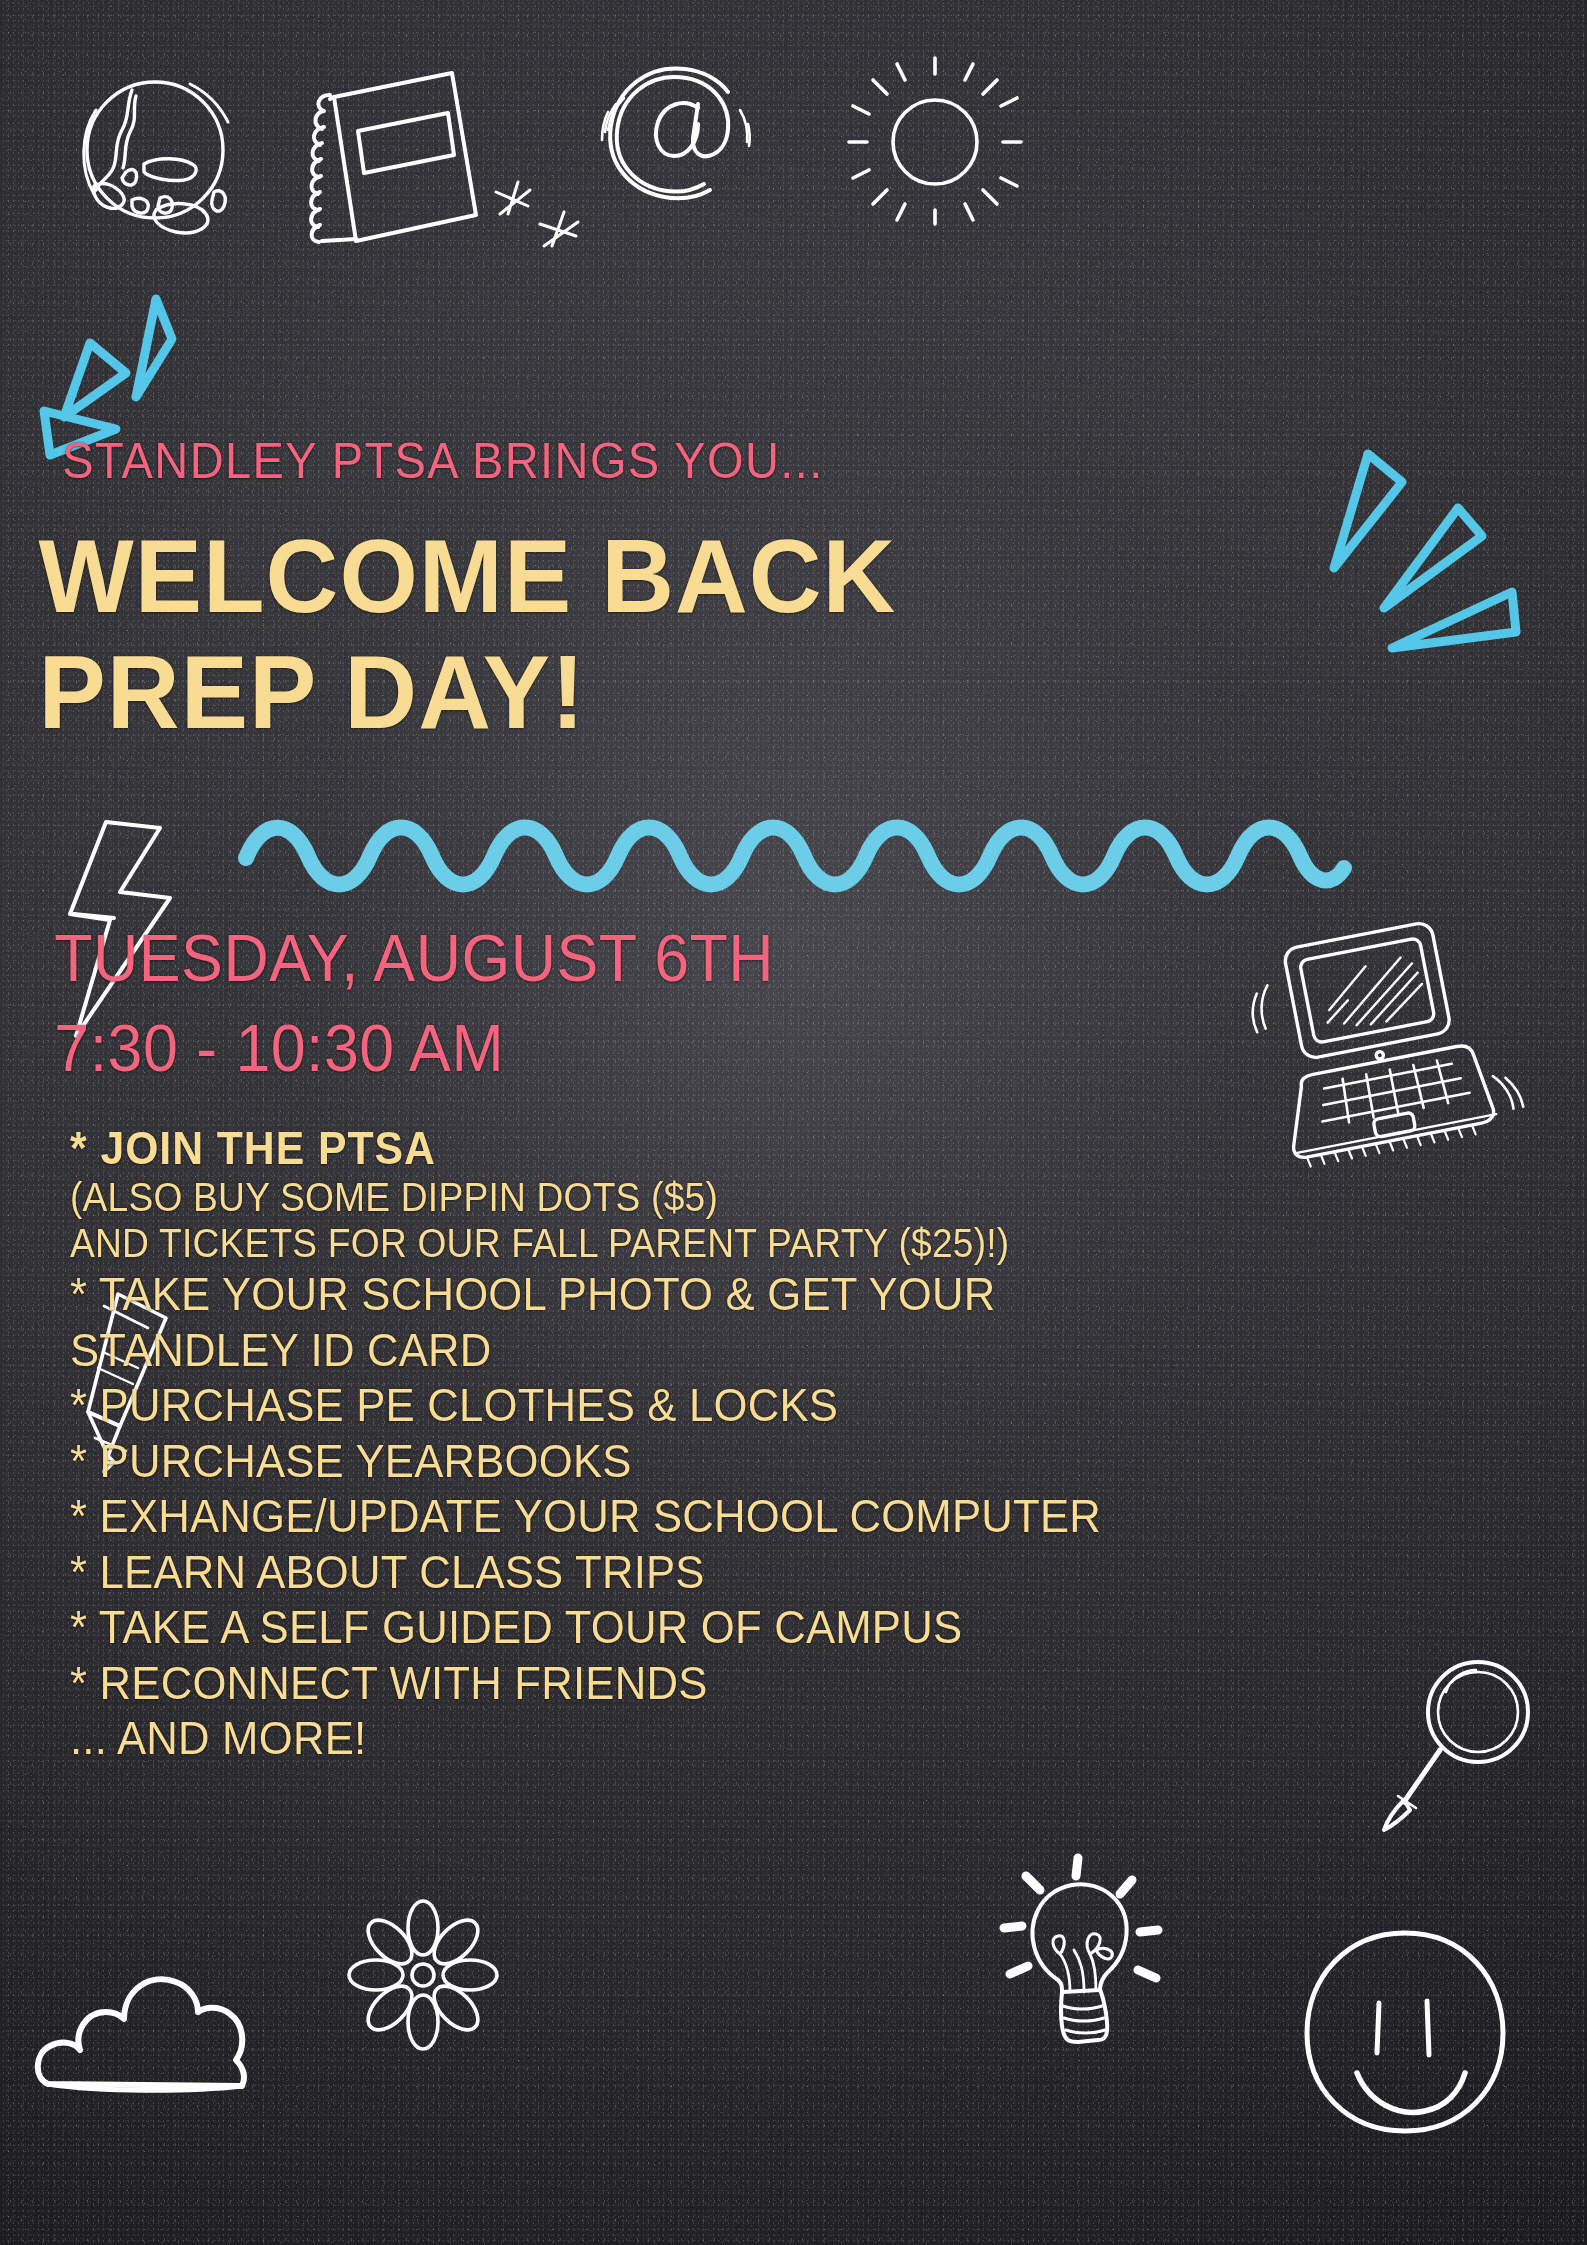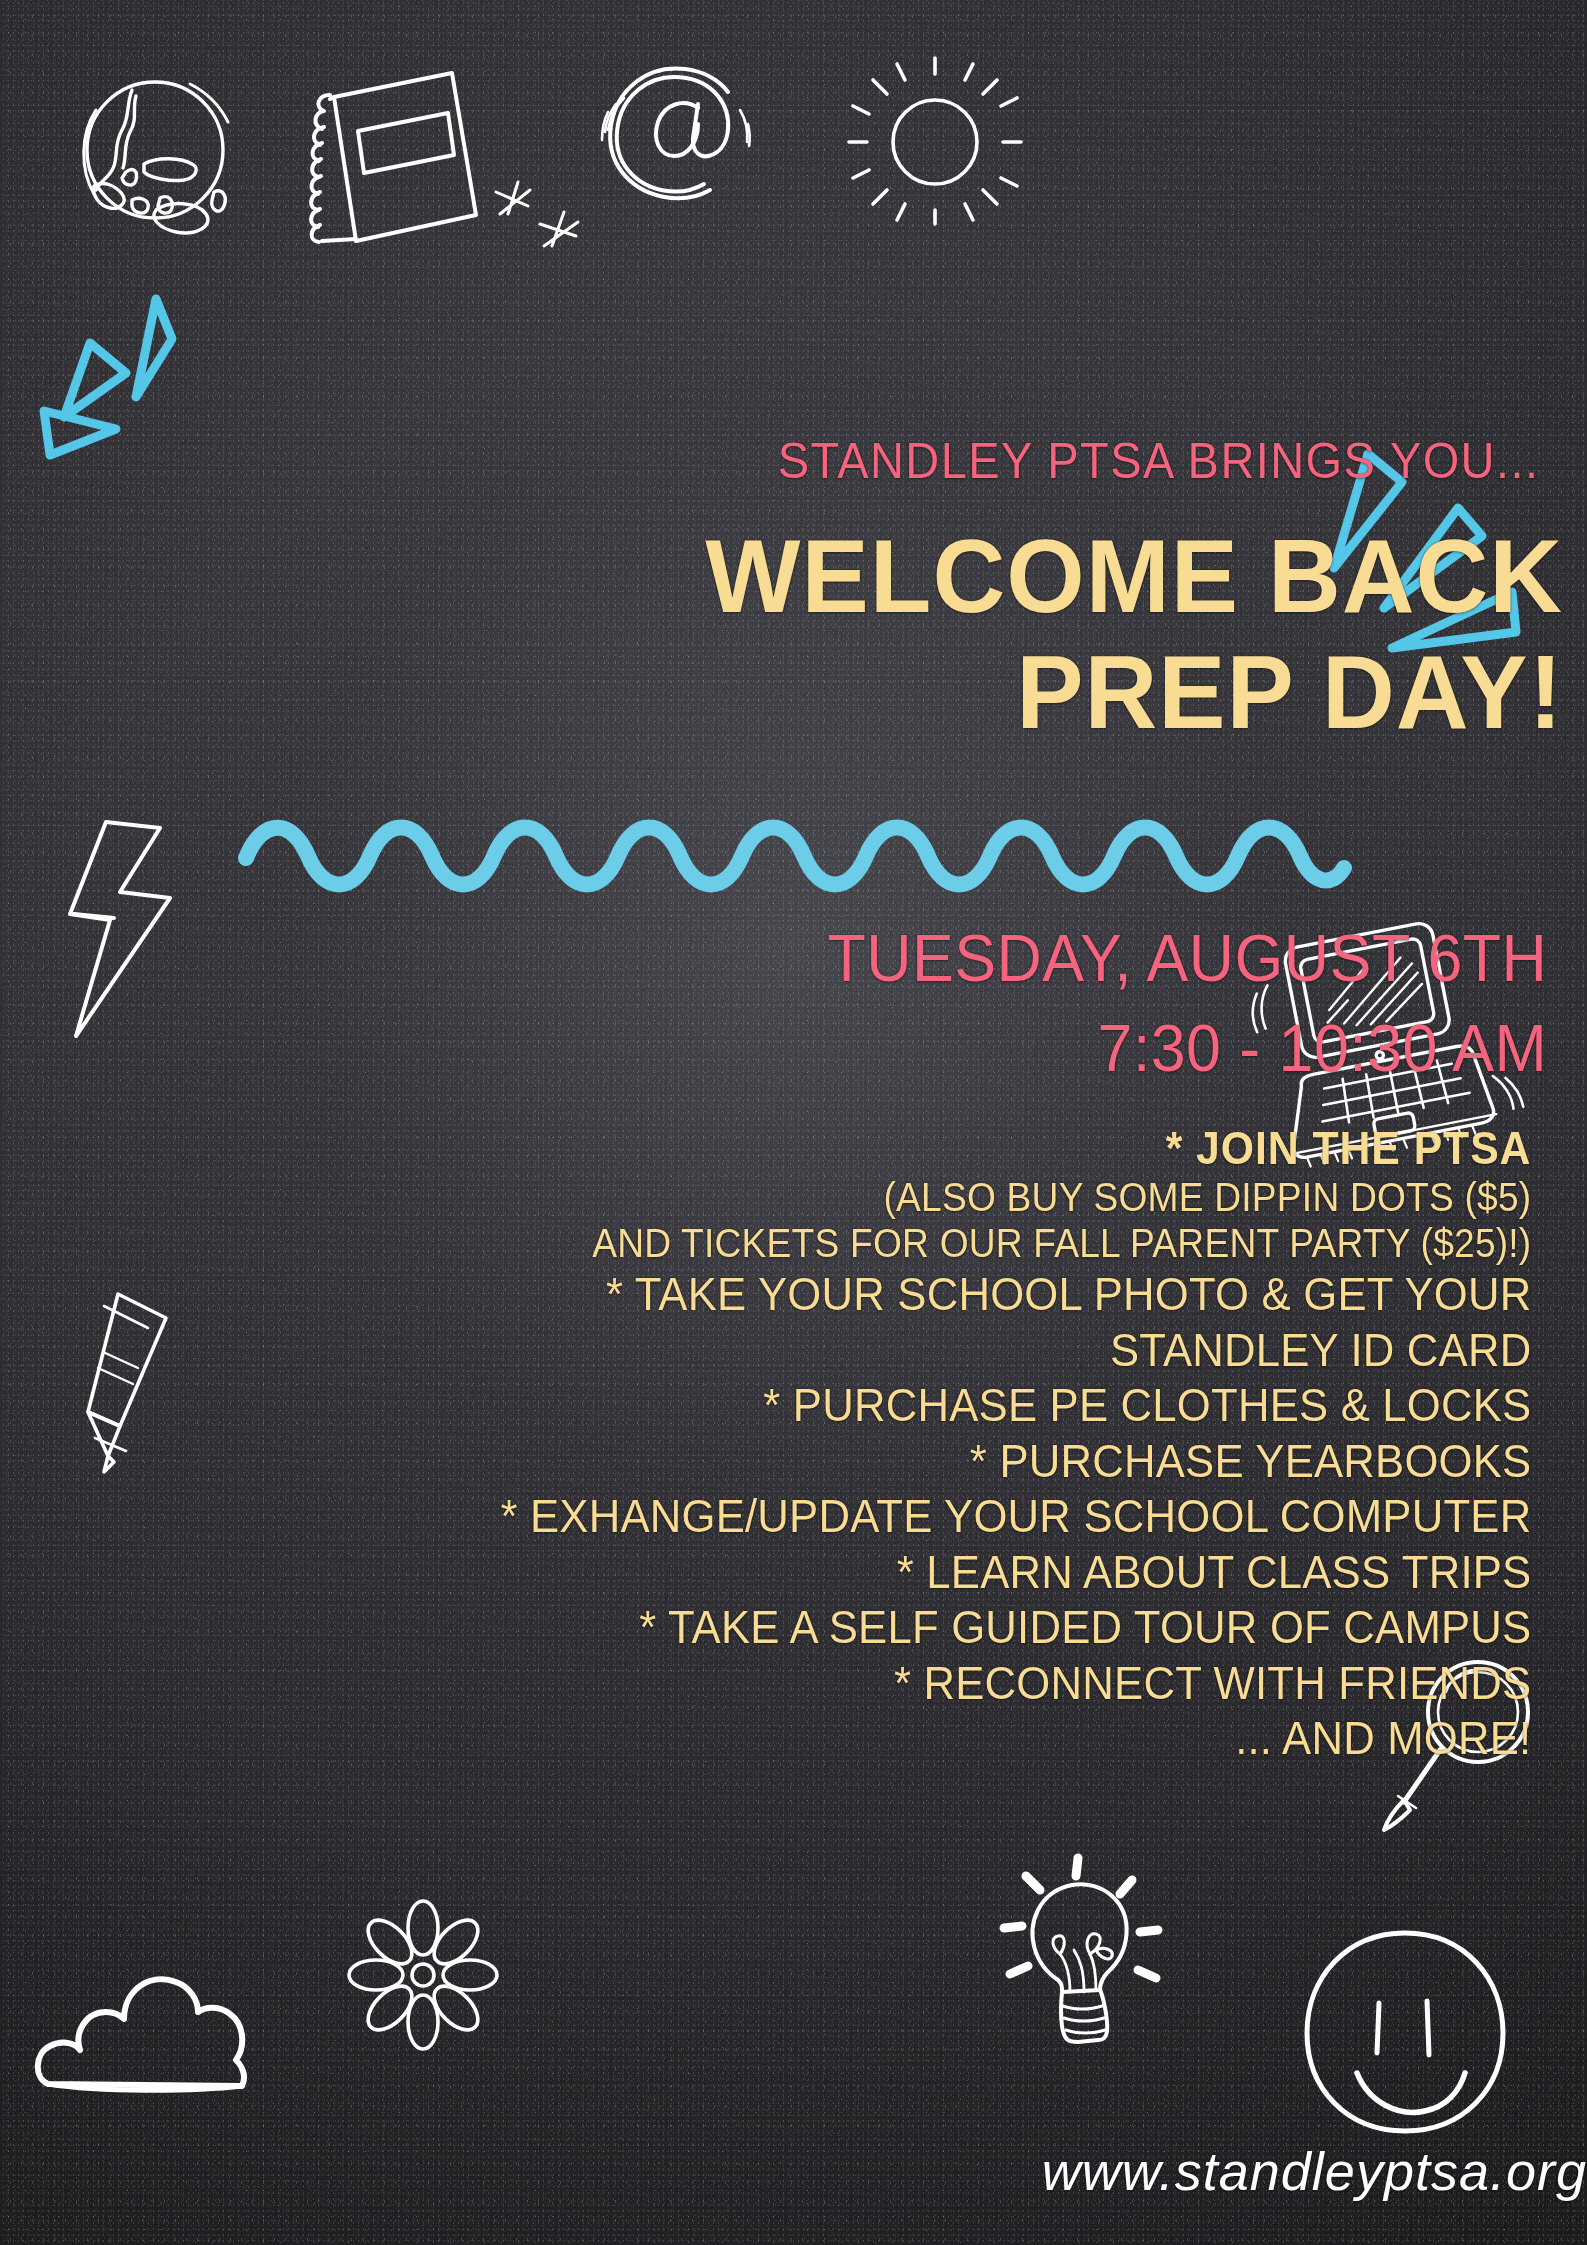--- a/index.html
+++ b/index.html
@@ -54,21 +54,22 @@
       repeating-linear-gradient(100deg, rgba(255,255,255,0.06) 0px, rgba(255,255,255,0.06) 2px, rgba(0,0,0,0) 2px, rgba(0,0,0,0) 9px),
       repeating-linear-gradient(7deg, rgba(255,255,255,0.045) 0px, rgba(255,255,255,0.045) 3px, rgba(0,0,0,0) 3px, rgba(0,0,0,0) 14px);
   }
 
   .deco { position: absolute; pointer-events: none; }
   .deco svg { display: block; overflow: visible; }
 
   .content {
     position: absolute;
     inset: 0;
-    text-align: right;
+    text-align: left;
+    margin-left: 15px;
   }
 
   .kicker {
     position: absolute;
     top: 432px; left: 0; right: 0;
     font-size: 50px;
     letter-spacing: 1.5px;
     font-weight: 400;
     font-stretch: condensed;
     transform: scaleX(0.94);
@@ -379,16 +380,15 @@
         <div class="li chalkshadow" style="color: rgb(249, 220, 148);">STANDLEY ID CARD</div>
         <div class="li chalkshadow" style="color: rgb(249, 220, 148);">* PURCHASE PE CLOTHES &amp; LOCKS</div>
         <div class="li chalkshadow" style="color: rgb(249, 220, 148);">* PURCHASE YEARBOOKS</div>
         <div class="li chalkshadow" style="color: rgb(249, 220, 148);">* EXHANGE/UPDATE YOUR SCHOOL COMPUTER</div>
         <div class="li chalkshadow" style="color: rgb(249, 220, 148);">* LEARN ABOUT CLASS TRIPS</div>
         <div class="li chalkshadow" style="color: rgb(249, 220, 148);">* TAKE A SELF GUIDED TOUR OF CAMPUS</div>
         <div class="li chalkshadow" style="color: rgb(249, 220, 148);">* RECONNECT WITH FRIENDS</div>
         <div class="li chalkshadow" style="color: rgb(249, 220, 148);">... AND MORE!</div>
       </div>
 
-    <div class="url chalkshadow" style="color:#FFFFFF;">www.standleyptsa.org</div>
 
   </div>
 </div>
 
 </body></html>

